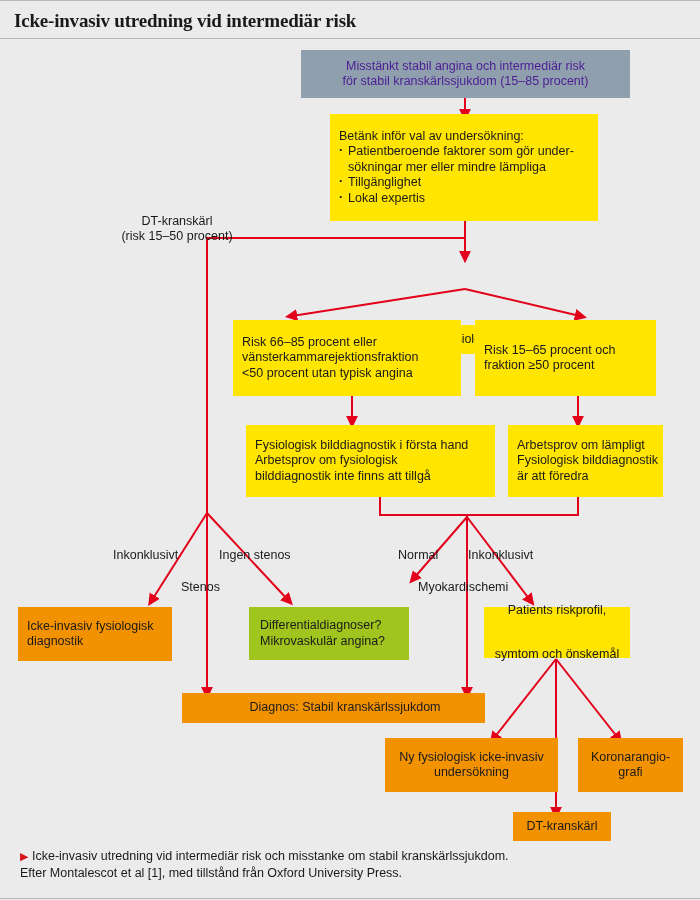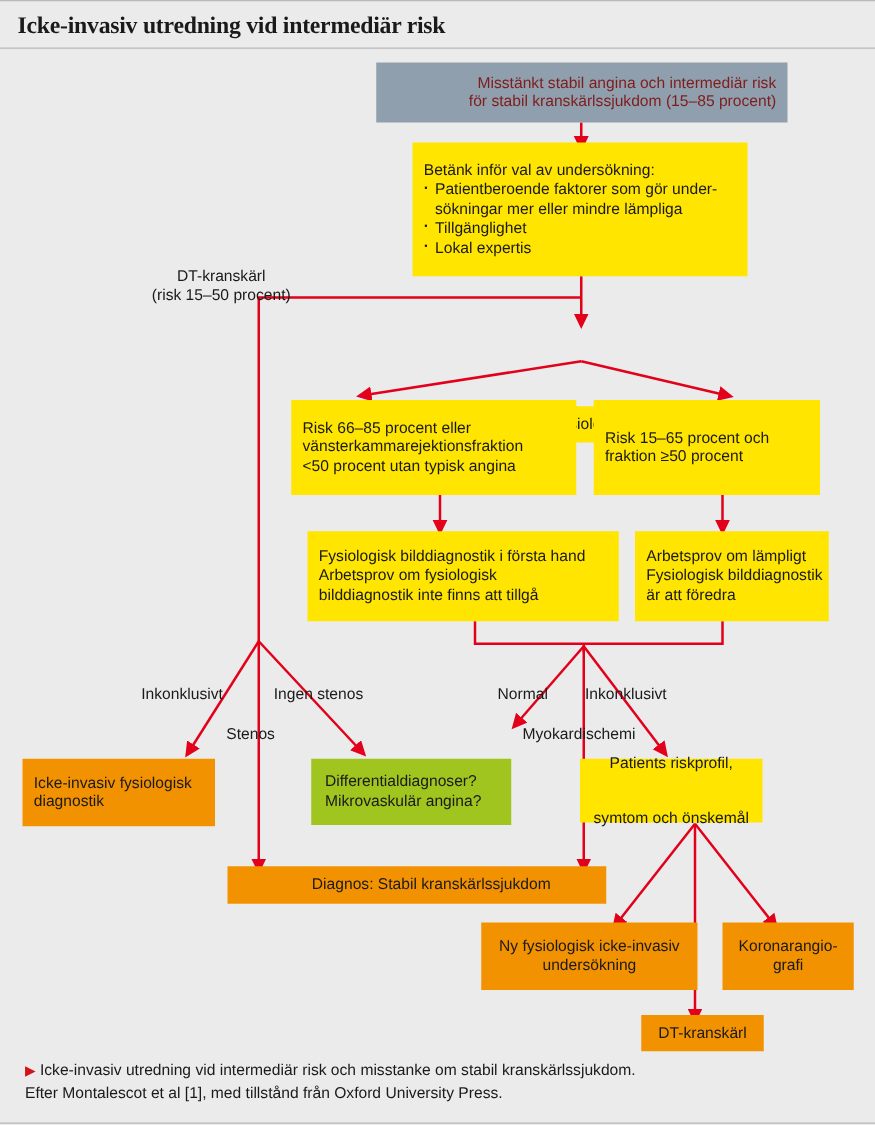--- a/index.html
+++ b/index.html
@@ -27,21 +27,21 @@
     box-sizing:border-box;
     font-size:12.5px;
     line-height:15.5px;
     color:#1a1a1a;
     padding:6px 9px;
     display:flex;
     flex-direction:column;
     justify-content:center;
   }
   .box.center{text-align:center;align-items:center;}
-  .box.gray{background:#8f9fad;color:#7f1d1d;align-items:flex-end;}
+  .box.gray{background:#8f9fad;color:#4c1d95;}
   .box.yellow{background:#ffe500;}
   .box.orange{background:#f39200;}
   .box.green{background:#9fc51e;}
 
   .box .ln{display:block;white-space:nowrap;}
 
   .bullets{margin:0;padding:0;list-style:none;}
   .bullets li{position:relative;padding-left:9px;}
   .bullets li:before{content:"\00B7";position:absolute;left:0px;top:-1px;font-weight:bold;}
 
@@ -174,21 +174,21 @@
   <div class="box orange" style="left:18px;top:607px;width:154px;height:54px;">
     <span class="ln">Icke-invasiv fysiologisk</span>
     <span class="ln">diagnostik</span>
   </div>
 
   <div class="box green" style="left:249px;top:607px;width:160px;height:53px;padding-left:11px;">
     <span class="ln">Differentialdiagnoser?</span>
     <span class="ln">Mikrovaskulär angina?</span>
   </div>
 
-  <div class="box yellow center" style="left:464px;top:607px;width:146px;height:51px;gap:28px;">
+  <div class="box yellow center" style="left:484px;top:607px;width:146px;height:51px;gap:28px;">
     <span class="ln">Patients riskprofil,</span>
     <span class="ln">symtom och önskemål</span>
   </div>
 
   <div class="box orange center" style="left:182px;top:693px;width:303px;height:30px;padding-left:32px;">
     <span class="ln">Diagnos: Stabil kranskärlssjukdom</span>
   </div>
 
   <div class="box orange center" style="left:385px;top:738px;width:173px;height:54px;">
     <span class="ln">Ny fysiologisk icke-invasiv</span>

